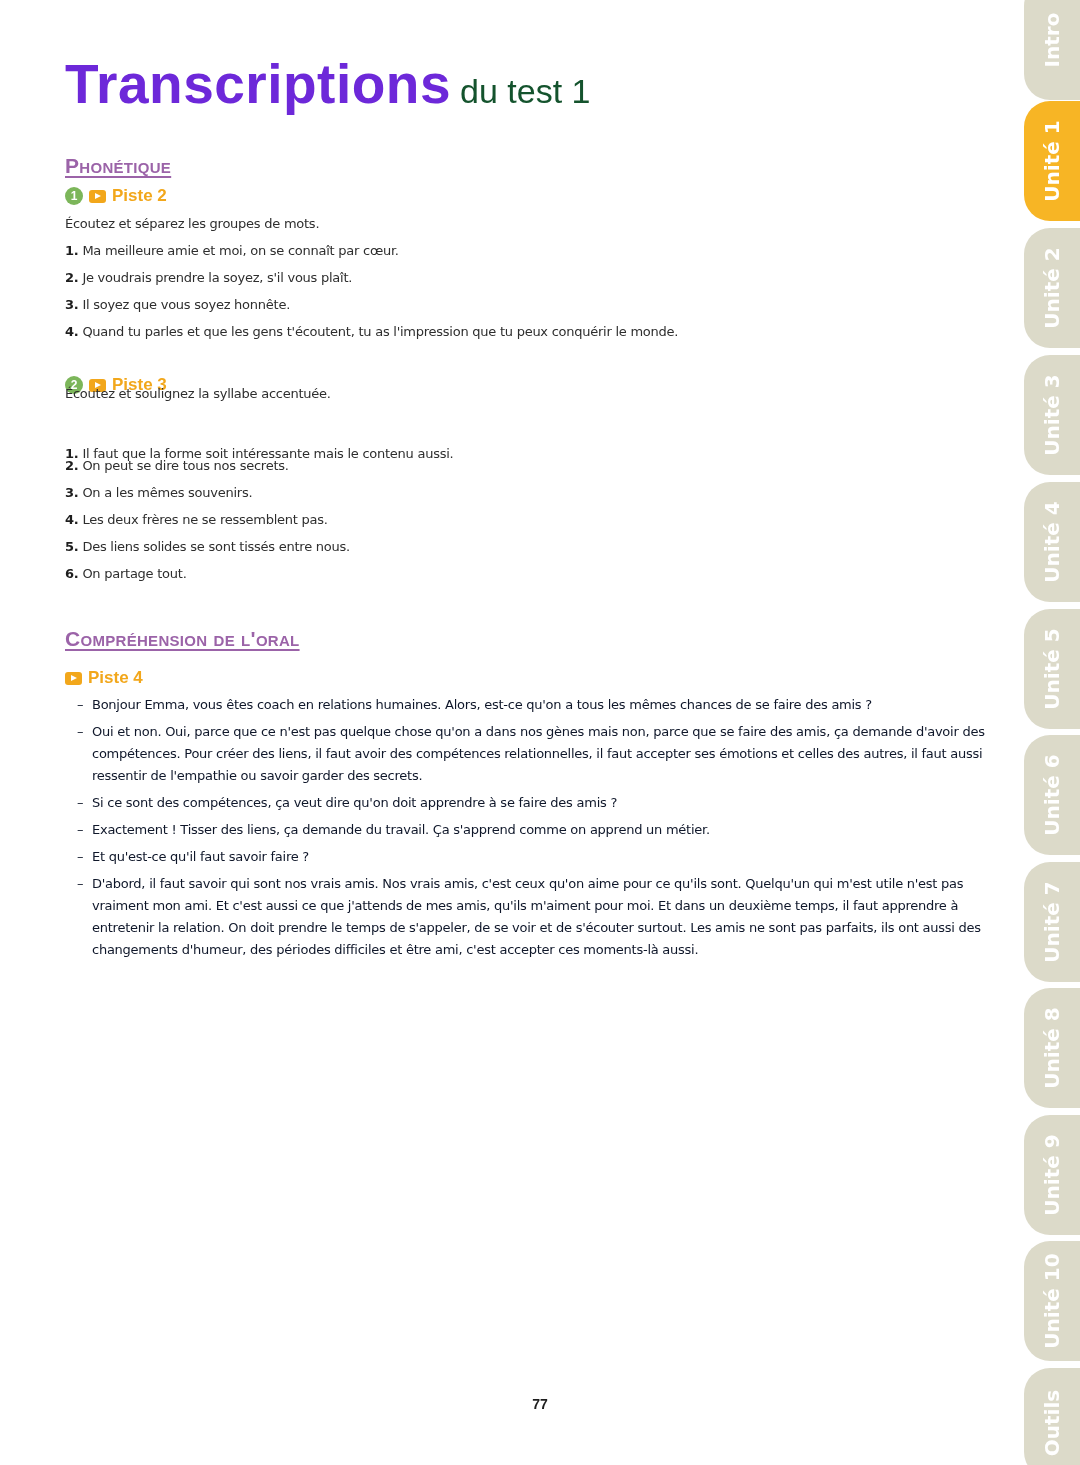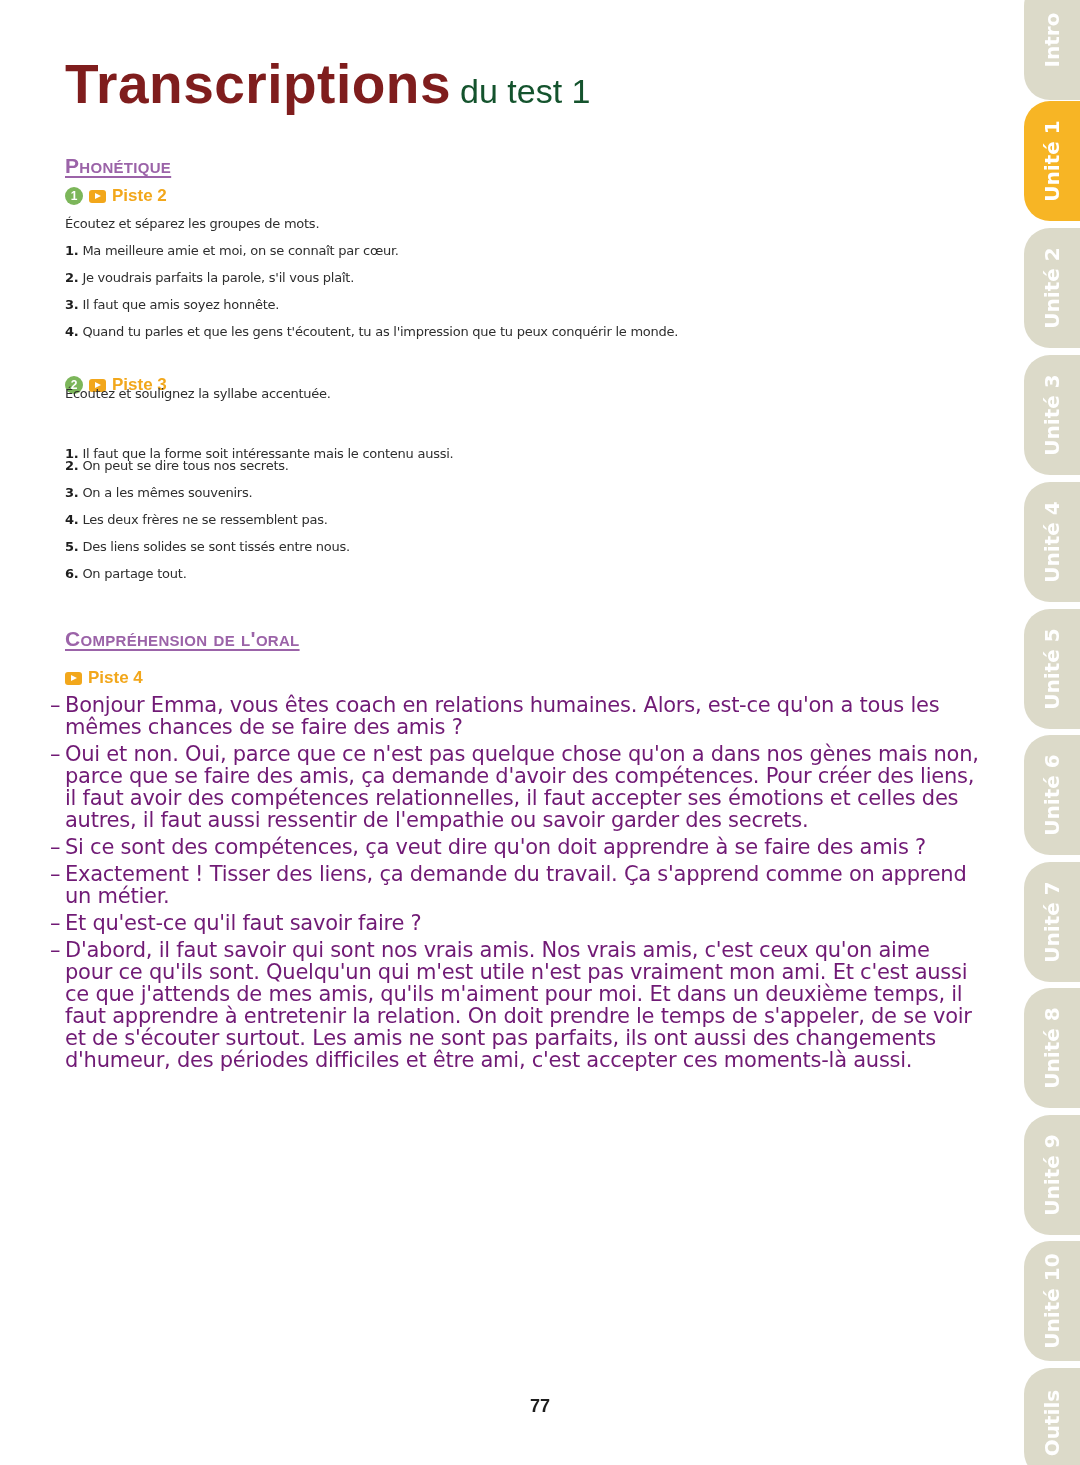--- a/index.html
+++ b/index.html
@@ -6,21 +6,21 @@
   body {
     width: 1080px; height: 1465px; position: relative; overflow: hidden;
     background: #ffffff;
     font-family: "DejaVu Sans", sans-serif;
     color: #2a2a2a;
   }
   .page { position: absolute; left: 0; top: 0; width: 1022px; height: 1465px; }
   .title { position: absolute; left: 65px; top: 52px; white-space: nowrap; }
   .title .main {
     font-family: "Liberation Sans", sans-serif; font-weight: bold;
-    font-size: 55px; color: #7f1d1d; letter-spacing: 0.5px;
+    font-size: 55px; color: #6d28d9; letter-spacing: 0.5px;
   }
   .title .sub {
     font-family: "Liberation Sans", sans-serif; font-weight: normal;
     font-size: 34px; color: #14532d; margin-left: 4px;
   }
   .section-head {
     position: absolute; left: 65px;
     font-family: "Liberation Sans", sans-serif; font-weight: bold;
     color: #9b63a8; text-decoration: underline; text-underline-offset: 3px;
     font-variant: small-caps; font-size: 21px; letter-spacing: 0.3px;
@@ -43,29 +43,29 @@
     content: ""; position: absolute; left: 6px; top: 3px;
     border-left: 6px solid #fff; border-top: 3.5px solid transparent; border-bottom: 3.5px solid transparent;
   }
   .line {
     position: absolute; left: 65px; font-size: 13px; line-height: 27px;
     white-space: nowrap; color: #2e2e2e; font-family: "DejaVu Sans", sans-serif;
     letter-spacing: -0.25px;
   }
   .line b { font-weight: bold; color: #1e1e1e; }
   .dialog {
-    position: absolute; left: 50px; width: 930px;
-    font-size: 21px; line-height: 22px; color: #701a75;
+    position: absolute; left: 77px; width: 930px;
+    font-size: 13px; line-height: 22px; color: #0f172a;
     letter-spacing: -0.25px;
   }
   .dialog .turn { position: relative; padding-left: 15px; margin-bottom: 5px; }
   .dialog .turn::before { content: "–"; position: absolute; left: 0; top: 0; }
   .pagenum {
     position: absolute; left: 0; width: 1080px; top: 1396px; text-align: center;
-    font-family: "Liberation Sans", sans-serif; font-weight: bold; font-size: 18px; color: #1e1e1e;
+    font-family: "Liberation Sans", sans-serif; font-weight: bold; font-size: 14px; color: #1e1e1e;
   }
   .tabs { position: absolute; right: 0; top: 0; width: 58px; height: 1465px; }
   .tab {
     position: absolute; right: 0; width: 56px; height: 120px;
     background: #dcdac9; border-radius: 26px 0 0 26px;
     display: flex; align-items: center; justify-content: center;
   }
   .tab.active { background: #f7b525; }
   .tab span {
     transform: rotate(-90deg); white-space: nowrap;
@@ -84,22 +84,22 @@
 
   <div class="section-head" style="top:154px;">Phonétique</div>
 
   <div class="piste" style="top:186px;">
     <span class="num-badge">1</span>
     <span class="play-icon"></span>
     <span>Piste 2</span>
   </div>
   <div class="line" style="top:210px;">Écoutez et séparez les groupes de mots.</div>
   <div class="line" style="top:237px;"><b>1.</b> <span>Ma meilleure amie et moi, on se connaît par cœur.</span></div>
-  <div class="line" style="top:264px;"><b>2.</b> <span>Je voudrais parfaits la parole, s'il vous plaît.</span></div>
-  <div class="line" style="top:291px;"><b>3.</b> <span>Il faut que amis soyez honnête.</span></div>
+  <div class="line" style="top:264px;"><b>2.</b> <span>Je voudrais prendre la soyez, s'il vous plaît.</span></div>
+  <div class="line" style="top:291px;"><b>3.</b> <span>Il soyez que vous soyez honnête.</span></div>
   <div class="line" style="top:318px;"><b>4.</b> <span>Quand tu parles et que les gens t'écoutent, tu as l'impression que tu peux conquérir le monde.</span></div>
 
   <div class="piste" style="top:375px;">
     <span class="num-badge">2</span>
     <span class="play-icon"></span>
     <span>Piste 3</span>
   </div>
   <div class="line" style="top:380px;">Écoutez et soulignez la syllabe accentuée.</div>
   <div class="line" style="top:440px;"><b>1.</b> <span>Il faut que la forme soit intéressante mais le contenu aussi.</span></div>
   <div class="line" style="top:452px;"><b>2.</b> <span>On peut se dire tous nos secrets.</span></div>

